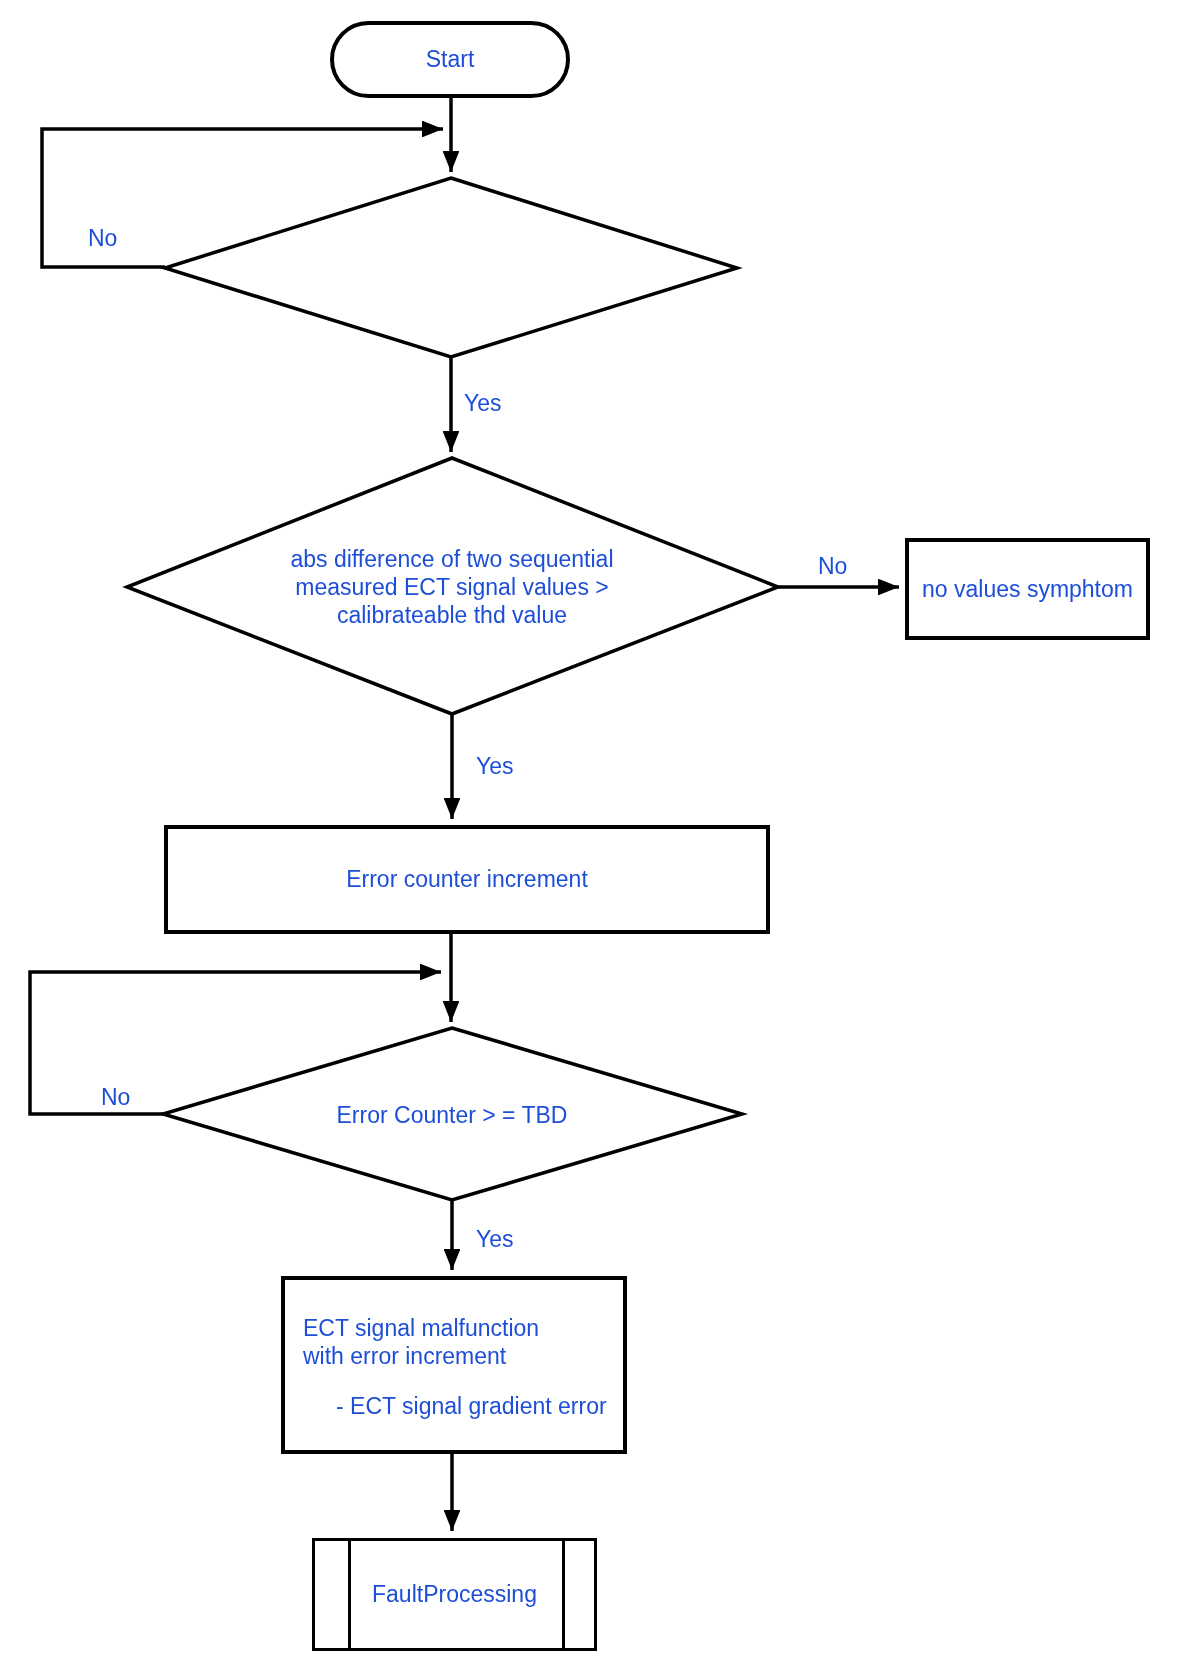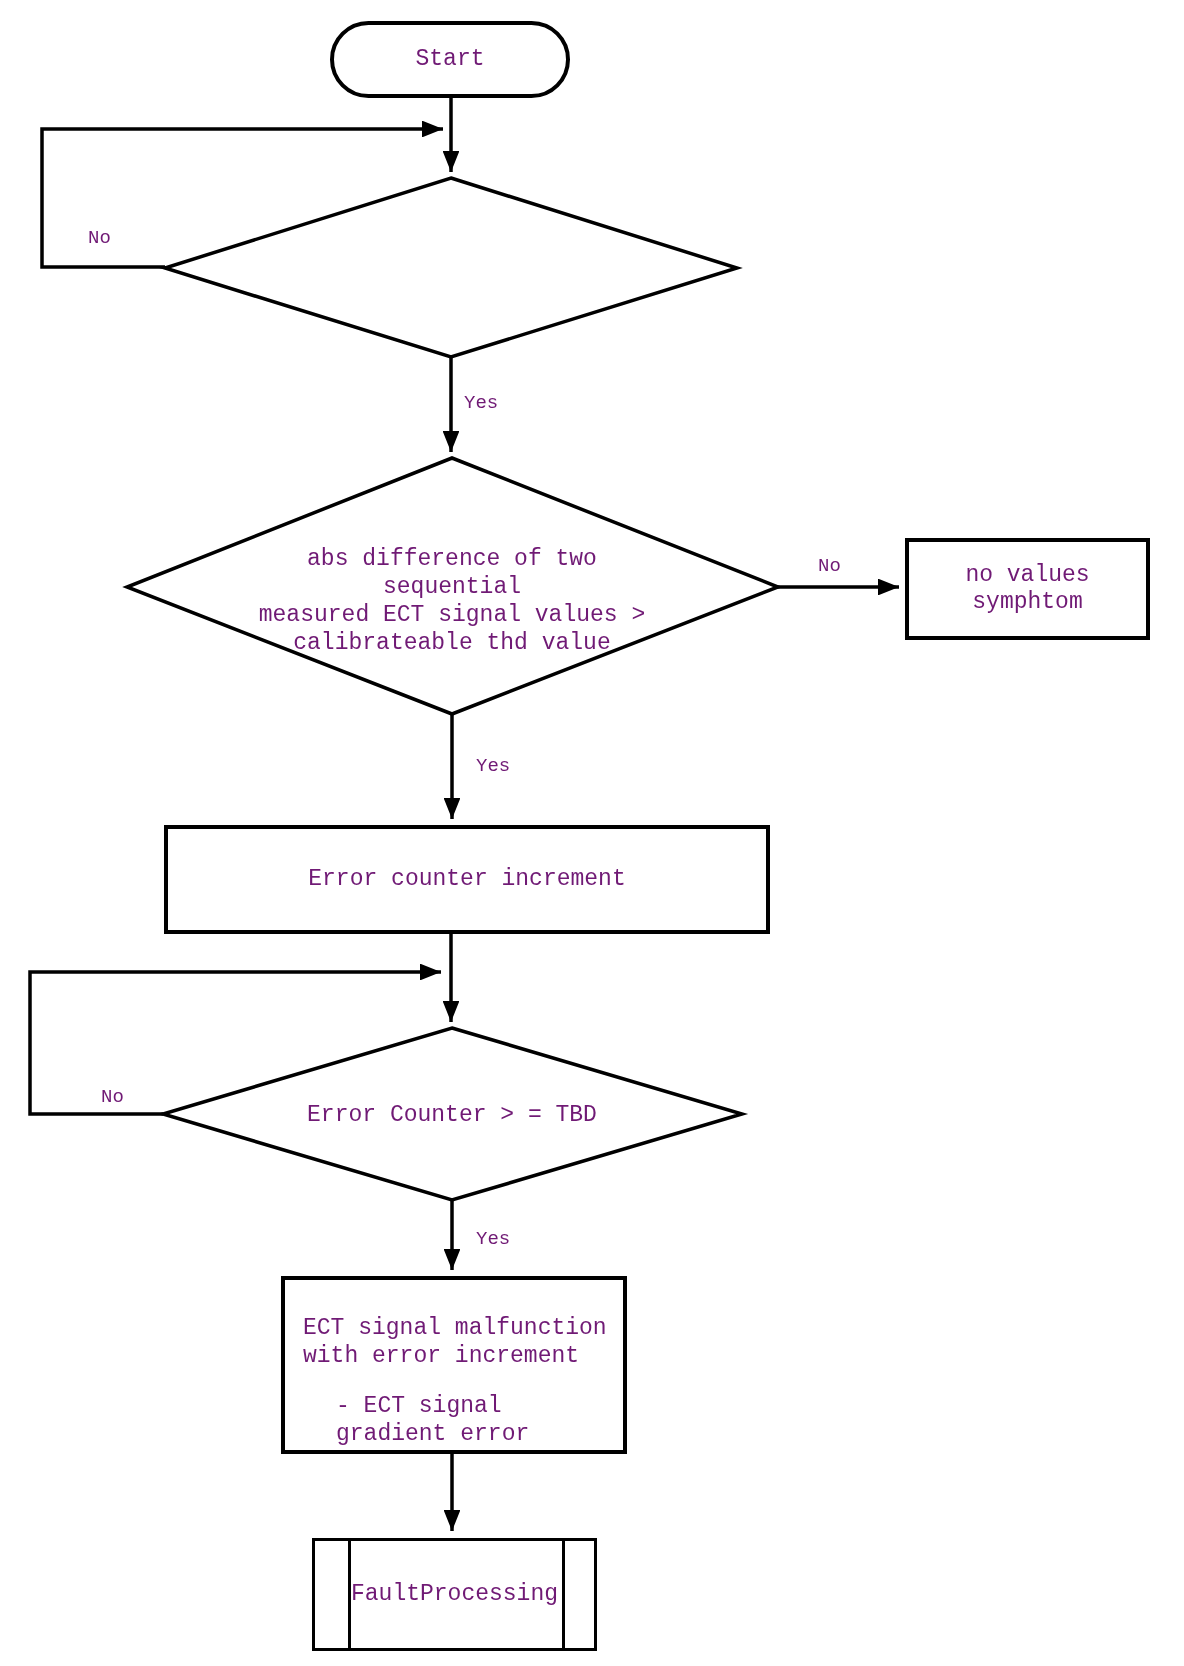--- a/index.html
+++ b/index.html
@@ -5,22 +5,22 @@
   html, body {
     margin: 0;
     padding: 0;
     background: #ffffff;
   }
   .canvas {
     position: relative;
     width: 1184px;
     height: 1666px;
     background: #ffffff;
-    font-family: Liberation Mono, monospace;
-    color: #701a75;
+    font-family: Liberation Sans, sans-serif;
+    color: #1d4ed8;
     overflow: hidden;
   }
   .svg-layer {
     position: absolute;
     left: 0;
     top: 0;
     width: 1184px;
     height: 1666px;
   }
   .shape {
@@ -80,21 +80,21 @@
     position: absolute;
     text-align: center;
     font-size: 23px;
     line-height: 28px;
   }
   .dl-1 { left: 251px; top: 254px; width: 400px; }
   .dl-2 { left: 232px; top: 545px; width: 440px; }
   .dl-3 { left: 252px; top: 1101px; width: 400px; }
   .edge-label {
     position: absolute;
-    font-size: 19px;
+    font-size: 23px;
     line-height: 25px;
     white-space: nowrap;
   }
   .el-no1  { left: 88px;  top: 226px; }
   .el-yes1 { left: 464px; top: 391px; }
   .el-no2  { left: 818px; top: 554px; }
   .el-yes2 { left: 476px; top: 754px; }
   .el-no3  { left: 101px; top: 1085px; }
   .el-yes3 { left: 476px; top: 1227px; }
 </style>

